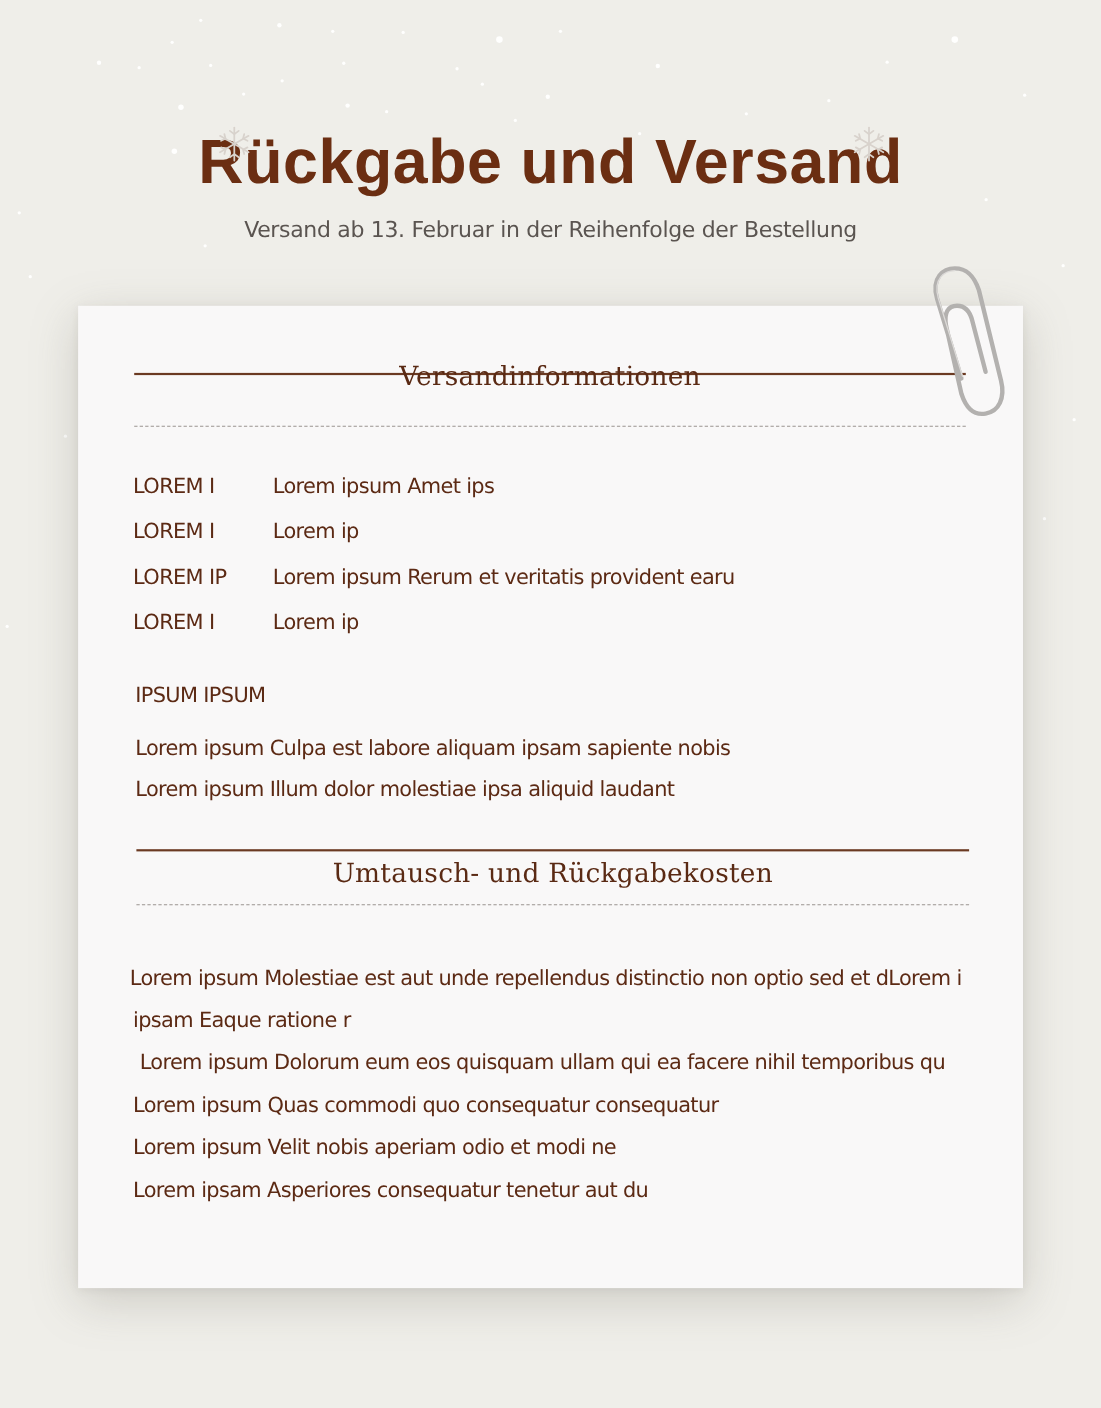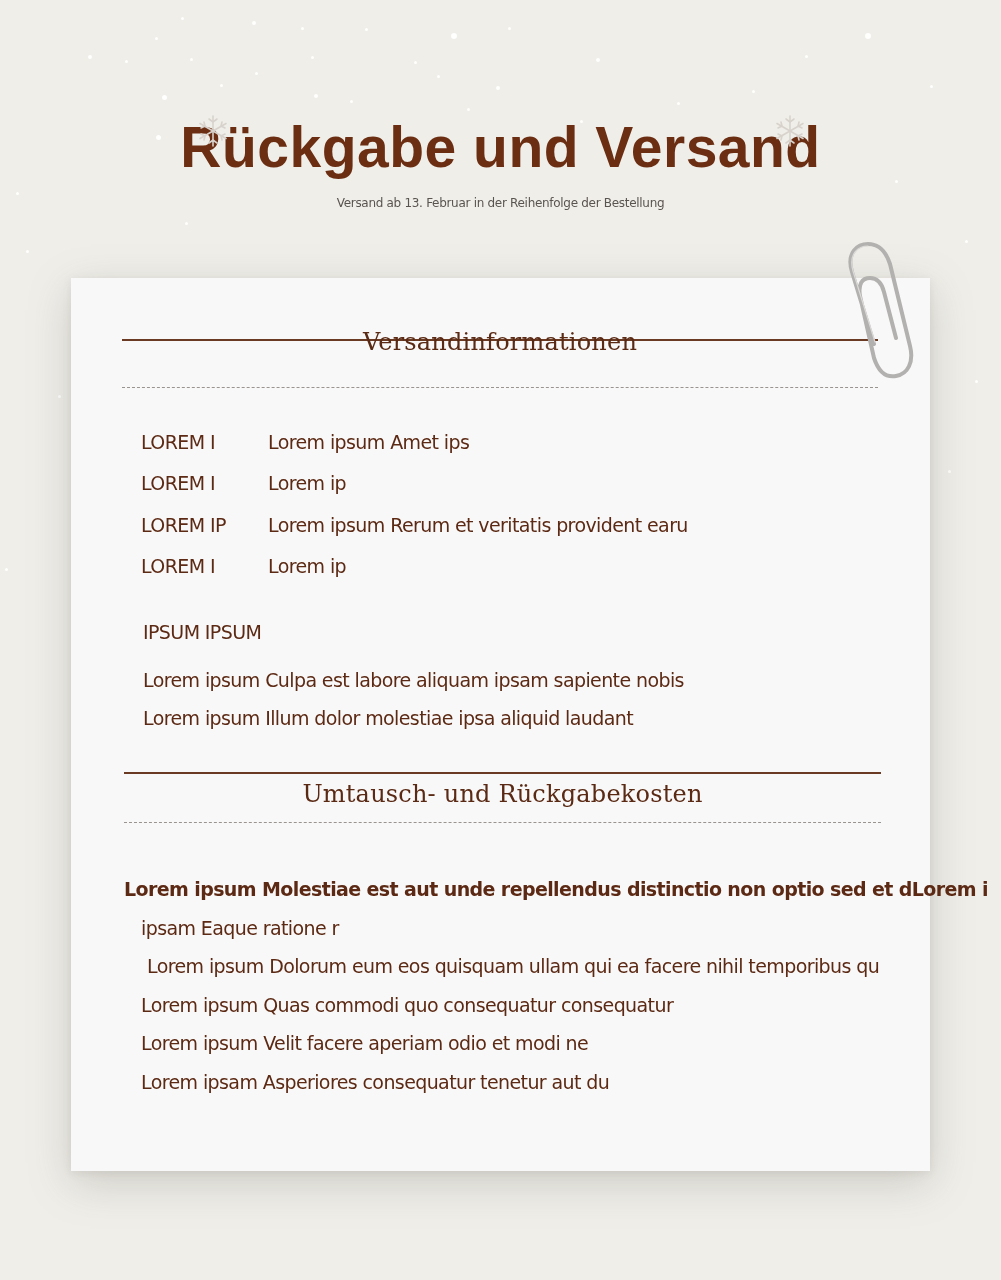--- a/index.html
+++ b/index.html
@@ -11,41 +11,41 @@
   .snow { position: absolute; border-radius: 50%; background: #ffffff; opacity: 0.95; }
   .title-wrap { position: absolute; left: 0; top: 112px; width: 1001px; text-align: center; }
   .title {
     display: inline-block; position: relative;
     font-family: "Liberation Sans", sans-serif; font-weight: bold;
     font-size: 57px; letter-spacing: 0.5px; color: #6b2e12; line-height: 70px;
   }
   .flake { position: absolute; width: 34px; height: 34px; }
   .subtitle {
     position: absolute; left: 0; top: 196px; width: 1001px; text-align: center;
-    font-family: "DejaVu Sans", sans-serif; font-size: 12px; color: #5a5450; letter-spacing: -0.3px;
+    font-family: "DejaVu Sans", sans-serif; font-size: 20px; color: #5a5450; letter-spacing: -0.3px;
   }
   .card {
     position: absolute; left: 71px; top: 278px; width: 859px; height: 893px;
     background: #f9f8f8;
     box-shadow: 0 12px 40px rgba(120,115,105,0.28), 0 2px 8px rgba(120,115,105,0.12);
   }
   .clip { position: absolute; left: 838px; top: 238px; width: 80px; height: 150px; }
   .section-rule {
     position: absolute; height: 0; border-top: 2px solid #6b3a22;
   }
   .dashed-rule {
     position: absolute; height: 0; border-top: 1px dashed #9a9490;
   }
   .section-title {
     position: absolute; text-align: center;
     font-family: "DejaVu Serif", serif; font-size: 24px; color: #5a2a14; letter-spacing: 0.2px;
   }
   .txt {
     position: absolute; font-family: "DejaVu Sans", sans-serif; font-size: 19px;
-    color: #5c2a14; letter-spacing: -0.6px; white-space: nowrap; margin-left: 20px;
+    color: #5c2a14; letter-spacing: -0.6px; white-space: nowrap;
   }
 </style>
 </head>
 <body>
 
 <div>
   <div class="snow" style="left:181px;top:17px;width:3px;height:3px;"></div>
   <div class="snow" style="left:252px;top:21px;width:4px;height:4px;"></div>
   <div class="snow" style="left:301px;top:27px;width:3px;height:3px;"></div>
   <div class="snow" style="left:365px;top:28px;width:3px;height:3px;"></div>
@@ -139,25 +139,25 @@
   <div class="txt" style="left:123px;top:621px;">IPSUM IPSUM</div>
   <div class="txt" style="left:123px;top:669px;">Lorem ipsum Culpa est labore aliquam ipsam sapiente nobis</div>
   <div class="txt" style="left:123px;top:707px;">Lorem ipsum Illum dolor molestiae ipsa aliquid laudant</div>
 </div>
 
 <div>
   <div class="section-rule" style="left:124px;top:772px;width:757px;"></div>
   <div class="section-title" style="left:124px;top:780px;width:757px;">Umtausch- und Rückgabekosten</div>
   <div class="dashed-rule" style="left:124px;top:822px;width:757px;"></div>
 
-  <div class="txt" style="left:104px;top:878px;font-weight:bold;">Lorem ipsum Molestiae est aut unde repellendus distinctio non optio sed et dLorem i</div>
+  <div class="txt" style="left:118px;top:878px;">Lorem ipsum Molestiae est aut unde repellendus distinctio non optio sed et dLorem i</div>
   <div class="txt" style="left:121px;top:917px;">ipsam Eaque ratione r</div>
   <div class="txt" style="left:127px;top:955px;">Lorem ipsum Dolorum eum eos quisquam ullam qui ea facere nihil temporibus qu</div>
   <div class="txt" style="left:121px;top:994px;">Lorem ipsum Quas commodi quo consequatur consequatur</div>
-  <div class="txt" style="left:121px;top:1032px;">Lorem ipsum Velit facere aperiam odio et modi ne</div>
+  <div class="txt" style="left:121px;top:1032px;">Lorem ipsum Velit nobis aperiam odio et modi ne</div>
   <div class="txt" style="left:121px;top:1071px;">Lorem ipsam Asperiores consequatur tenetur aut du</div>
 </div>
 
 <svg class="clip" viewBox="0 0 80 150">
   <g fill="none" stroke="#b3b1af" stroke-width="4" stroke-linecap="round" stroke-linejoin="round">
     <path d="M 36 106 L 14 34 C 8 14 20 6 30 6 C 42 6 48 14 52 26 L 72 108 C 76 124 70 136 58 138 C 46 140 40 132 36 120 L 22 58 C 20 46 24 40 32 40 C 40 40 44 46 46 54 L 58 100"></path>
   </g>
   <g fill="none" stroke="#dcdad8" stroke-width="1.2" stroke-linecap="round">
     <path d="M 37 104 L 15 33 C 10 15 21 8 30 8"></path>
   </g>

